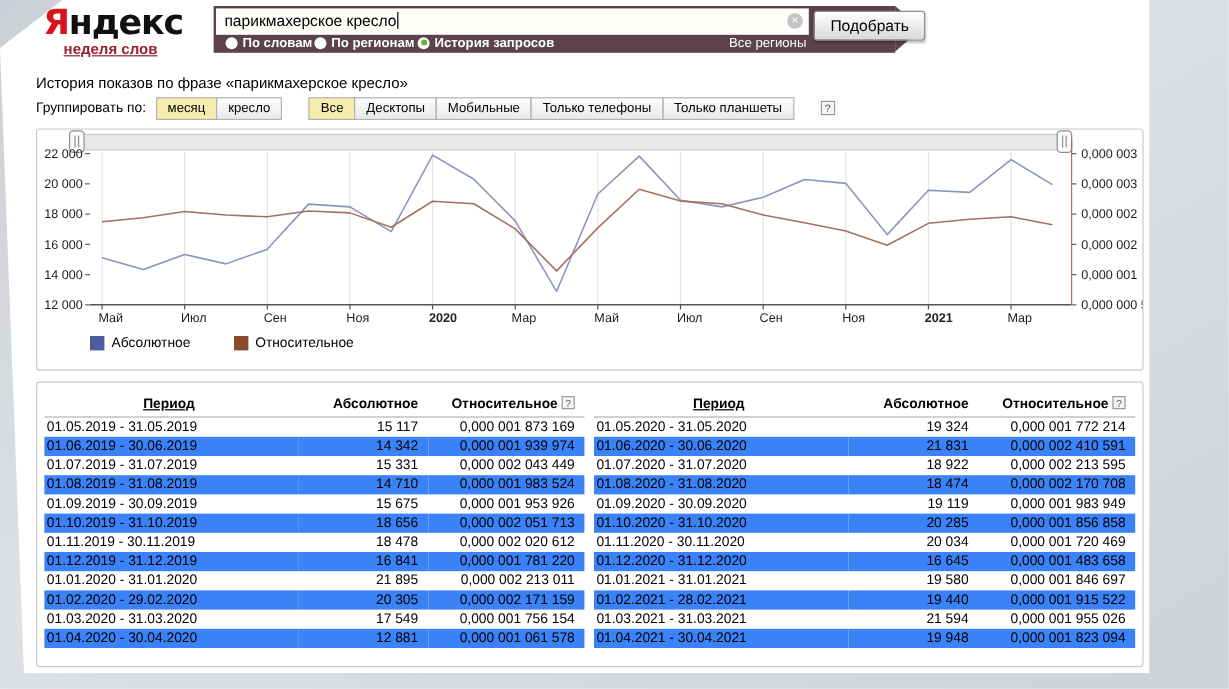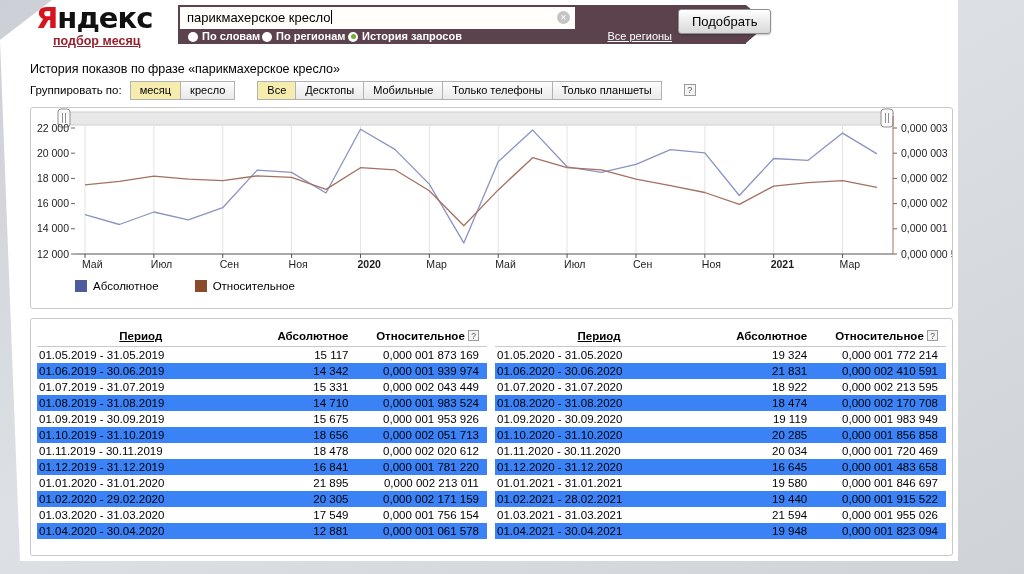--- a/index.html
+++ b/index.html
@@ -17,37 +17,37 @@
   
   .logo { position:absolute; left:36px; top:1px; font-family:"DejaVu Sans", sans-serif;
     font-weight:bold; font-size:29px; letter-spacing:-1px; color:#111; cursor:pointer; }
   .logo .logo-ya { color:#d7141e; }
   .logo-sub { position:absolute; left:53px; top:34px; font-size:12.5px; font-weight:bold;
     color:#96202f; text-decoration:underline; cursor:pointer; }
   .banner { position:absolute; left:178px; top:5px; width:568px; height:39px; background:#5c424d; }
   .banner-arrow { position:absolute; left:746px; top:5px; width:0; height:0;
     border-top:19.5px solid transparent; border-bottom:19.5px solid transparent;
     border-left:22px solid #5c424d; }
-  .fake-input { position:absolute; left:2px; top:2px; width:395px; height:22px;
+  .fake-input { position:absolute; left:2px; top:2px; width:494px; height:22px;
     background:#fffefb; font-size:13px; color:#000; padding:3px 22px 0 7px;
     white-space:nowrap; overflow:hidden; cursor:text; }
   .caret { display:inline-block; width:1px; height:14px; background:#000;
     vertical-align:-2px; margin-left:1px; }
   .clear-icon { position:absolute; right:5px; top:4px; width:13px; height:13px;
     background:#c4c4c4; color:#fff; border-radius:50%; font-size:10px; line-height:13px;
     text-align:center; cursor:pointer; }
   .radio-row { position:absolute; left:0; top:25px; width:100%; height:14px;
     color:#fff; font-size:11px; }
   .radio-item { position:absolute; top:0; cursor:pointer; white-space:nowrap;font-weight:bold; }
   .radio-circle { display:inline-block; width:10px; height:10px; border-radius:50%;
     background:#fff; vertical-align:-1.5px; margin-right:4px; position:relative; }
   .radio-circle.checked::after { content:""; position:absolute; left:2.5px; top:2.5px;
     width:5px; height:5px; border-radius:50%; background:#6faf3c; }
   .all-regions { position:absolute; right:74px; top:0; color:#fff;
-    text-decoration:underline; cursor:pointer; }
+    cursor:pointer; }
   .submit { position:absolute; left:678px; top:9px; height:25px; padding:0 13px;
     font-family:"Liberation Sans", sans-serif; font-size:13px; color:#000;
     background:linear-gradient(#ffffff,#d8d8d8); border:1px solid #8f8f8f;
     border-radius:3px; box-shadow:0 1px 2px rgba(0,0,0,.25); cursor:pointer; }
   
   .page-title { position:absolute; left:30px; top:62px; font-size:12.5px; color:#000; }
   .filter-row { position:absolute; left:30px; top:80px; height:20px; font-size:11.5px;
     display:flex; align-items:center;justify-content:center; }
   .group-label { margin-right:8px; }
   .btn-group { display:inline-flex; margin-right:22px; }
@@ -84,21 +84,21 @@
     background:#f4f4f4; color:#555; font-size:8.5px; line-height:10px; text-align:center;
     vertical-align:1px; cursor:pointer; font-weight:normal; }
   .col-period { width:47%; } .col-abs { width:24%; } .col-rel { width:29%; }
 </style>
 </head>
 <body>
 
 <div class="page">
 
   <div class="logo"><span class="logo-ya">Я</span><span>ндекс</span></div>
-  <a class="logo-sub">подбор месяц</a>
+  <a class="logo-sub">неделя слов</a>
 
   <div class="banner">
     <div class="fake-input">
       <span>парикмахерское кресло</span><span class="caret"></span>
       <span class="clear-icon">×</span>
     </div>
     <div class="radio-row">
       <span class="radio-item" style="left:10px"><span class="radio-circle"></span><span>По словам</span></span>
       <span class="radio-item" style="left:84px"><span class="radio-circle"></span><span>По регионам</span></span>
       <span class="radio-item" style="left:170px"><span class="radio-circle checked"></span><span>История запросов</span></span>

